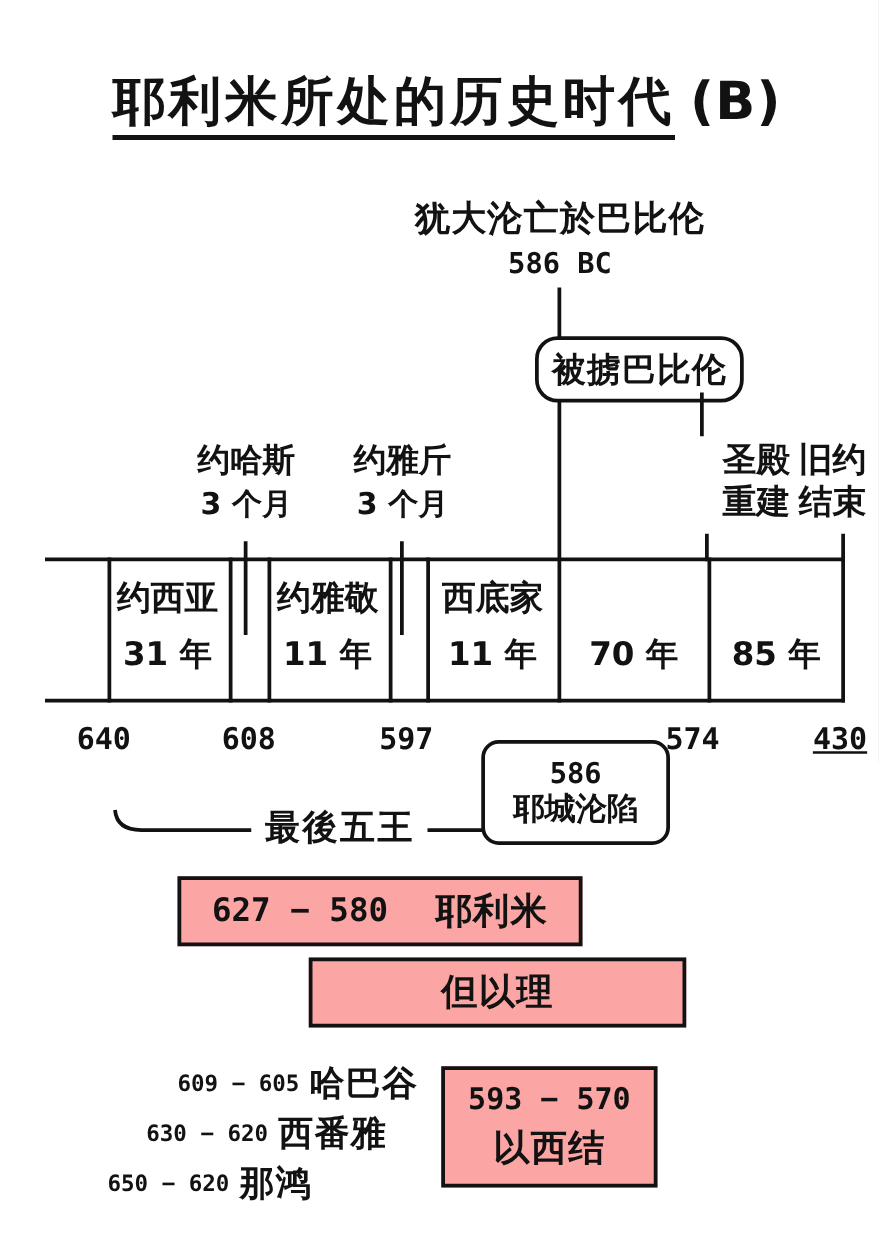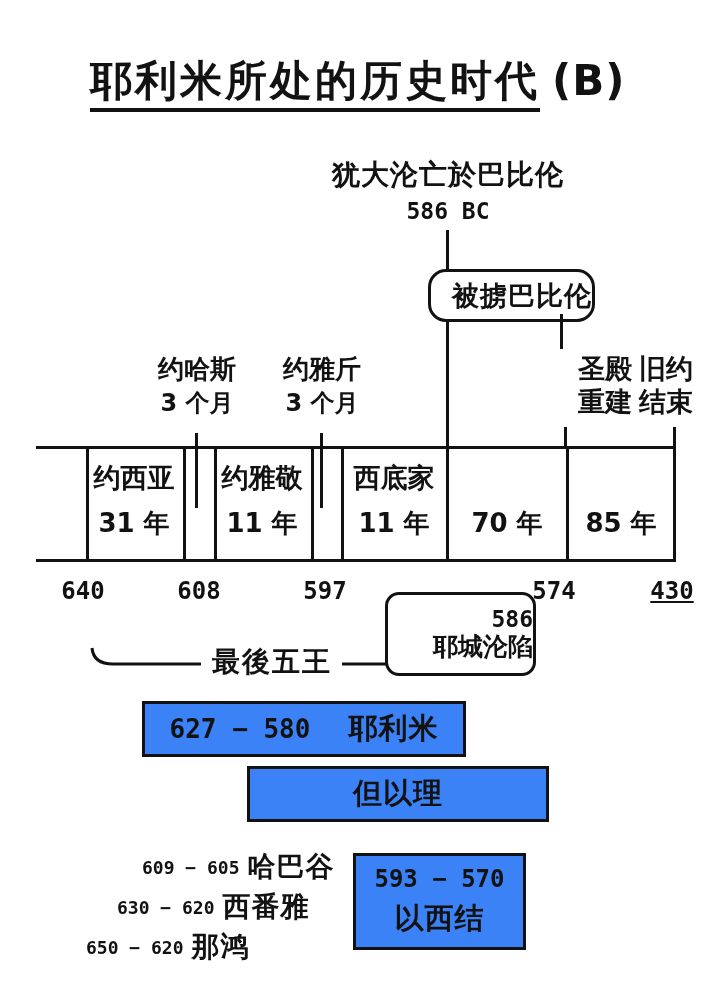--- a/index.html
+++ b/index.html
@@ -20,39 +20,39 @@
 
   .top-event{left:448px;top:156px;}
   .top-event .l1{font-size:28px;letter-spacing:1px;white-space:nowrap;}
   .top-event .l2{font-size:23px;margin-top:4px;}
 
   .vline{width:3px;}
   .hline{height:3px;}
 
   .badge{
     border:3px solid #121212;background:#ffffff;z-index:2;
-    display:flex;flex-direction:column;align-items:flex-end;justify-content:center;
+    display:flex;flex-direction:column;align-items:center;justify-content:center;
   }
   .captivity{left:428px;top:269px;width:161px;height:47px;border-radius:18px;font-size:27px;letter-spacing:1px;}
   .fall{left:385px;top:571px;width:145px;height:78px;border-radius:14px;margin-top:21px;}
   .fall .yr{font-size:23px;line-height:26px;}
   .fall .lb{font-size:25px;line-height:30px;white-space:nowrap;}
 
   .king-note{top:352px;font-size:26px;line-height:34px;white-space:nowrap;}
   .king-note .dur{font-size:24px;}
   .side-note{top:352px;font-size:27px;line-height:33px;white-space:nowrap;}
 
   .cell-name{top:460px;font-size:27px;white-space:nowrap;}
   .cell-years{top:506px;font-size:26px;white-space:nowrap;}
 
   .date{top:577px;font-size:24px;}
 
   .brace-text{left:272px;top:643px;font-size:28px;letter-spacing:2px;white-space:nowrap;}
 
-  .pbox{border:3px solid #121212;background:#3b82f6;display:flex;align-items:center;justify-content:center;}
+  .pbox{border:3px solid #121212;background:#fca5a5;display:flex;align-items:center;justify-content:center;}
   .pbox .rng{font-size:26px;}
   .pbox .nm{font-size:29px;letter-spacing:1px;white-space:nowrap;}
   .jeremiah{left:142px;top:701px;width:318px;height:50px;gap:38px;}
   .daniel{left:247px;top:766px;width:296px;height:50px;gap:14px;}
   .ezekiel{left:353px;top:853px;width:167px;height:91px;flex-direction:column;gap:6px;}
   .ezekiel .rng{font-size:24px;}
 
   .mp-row{display:flex;align-items:center;gap:8px;white-space:nowrap;}
   .mp-row .rng{font-size:18px;}
   .mp-row .nm{font-size:28px;letter-spacing:1px;}

